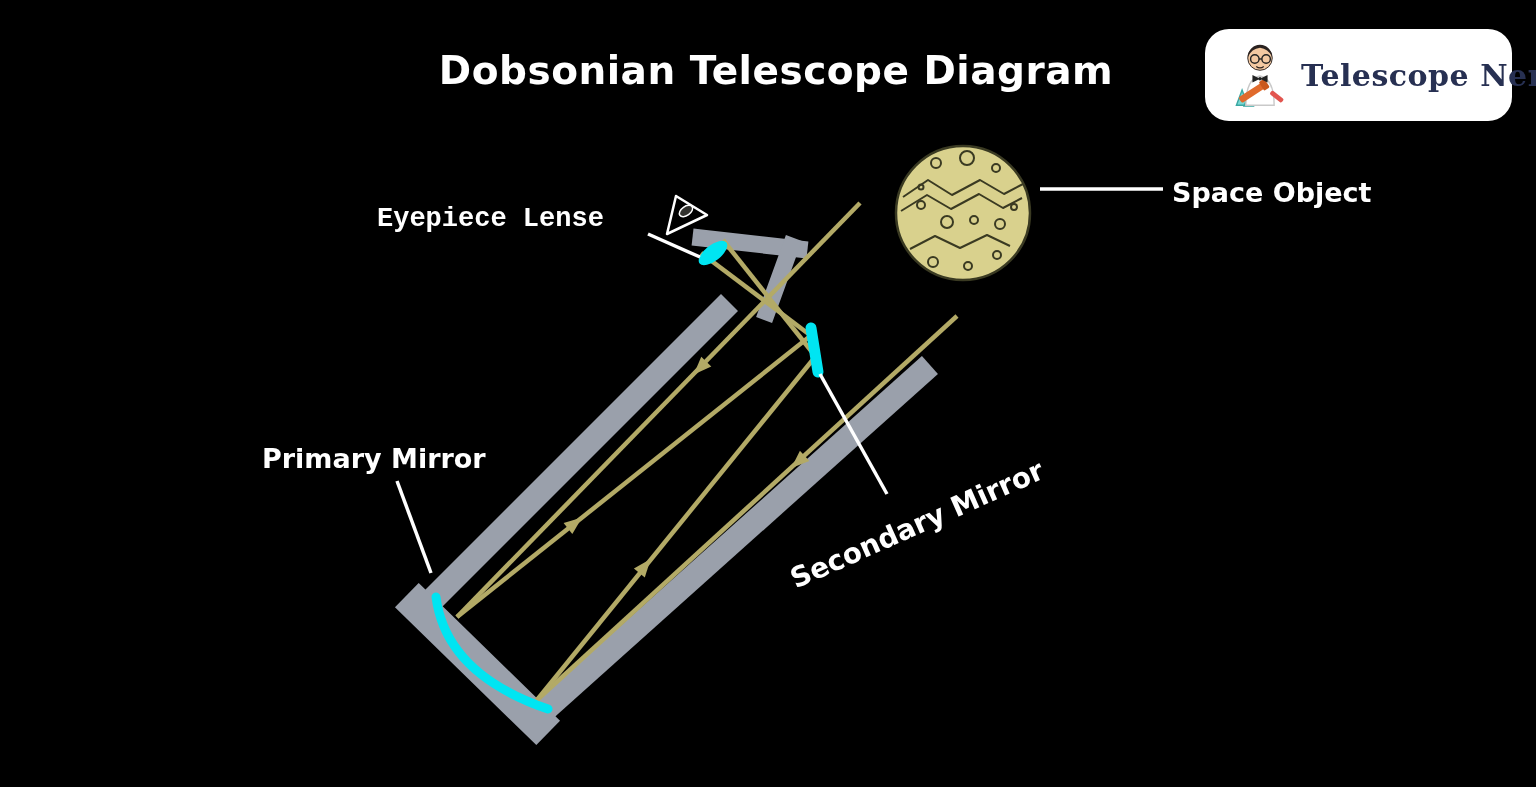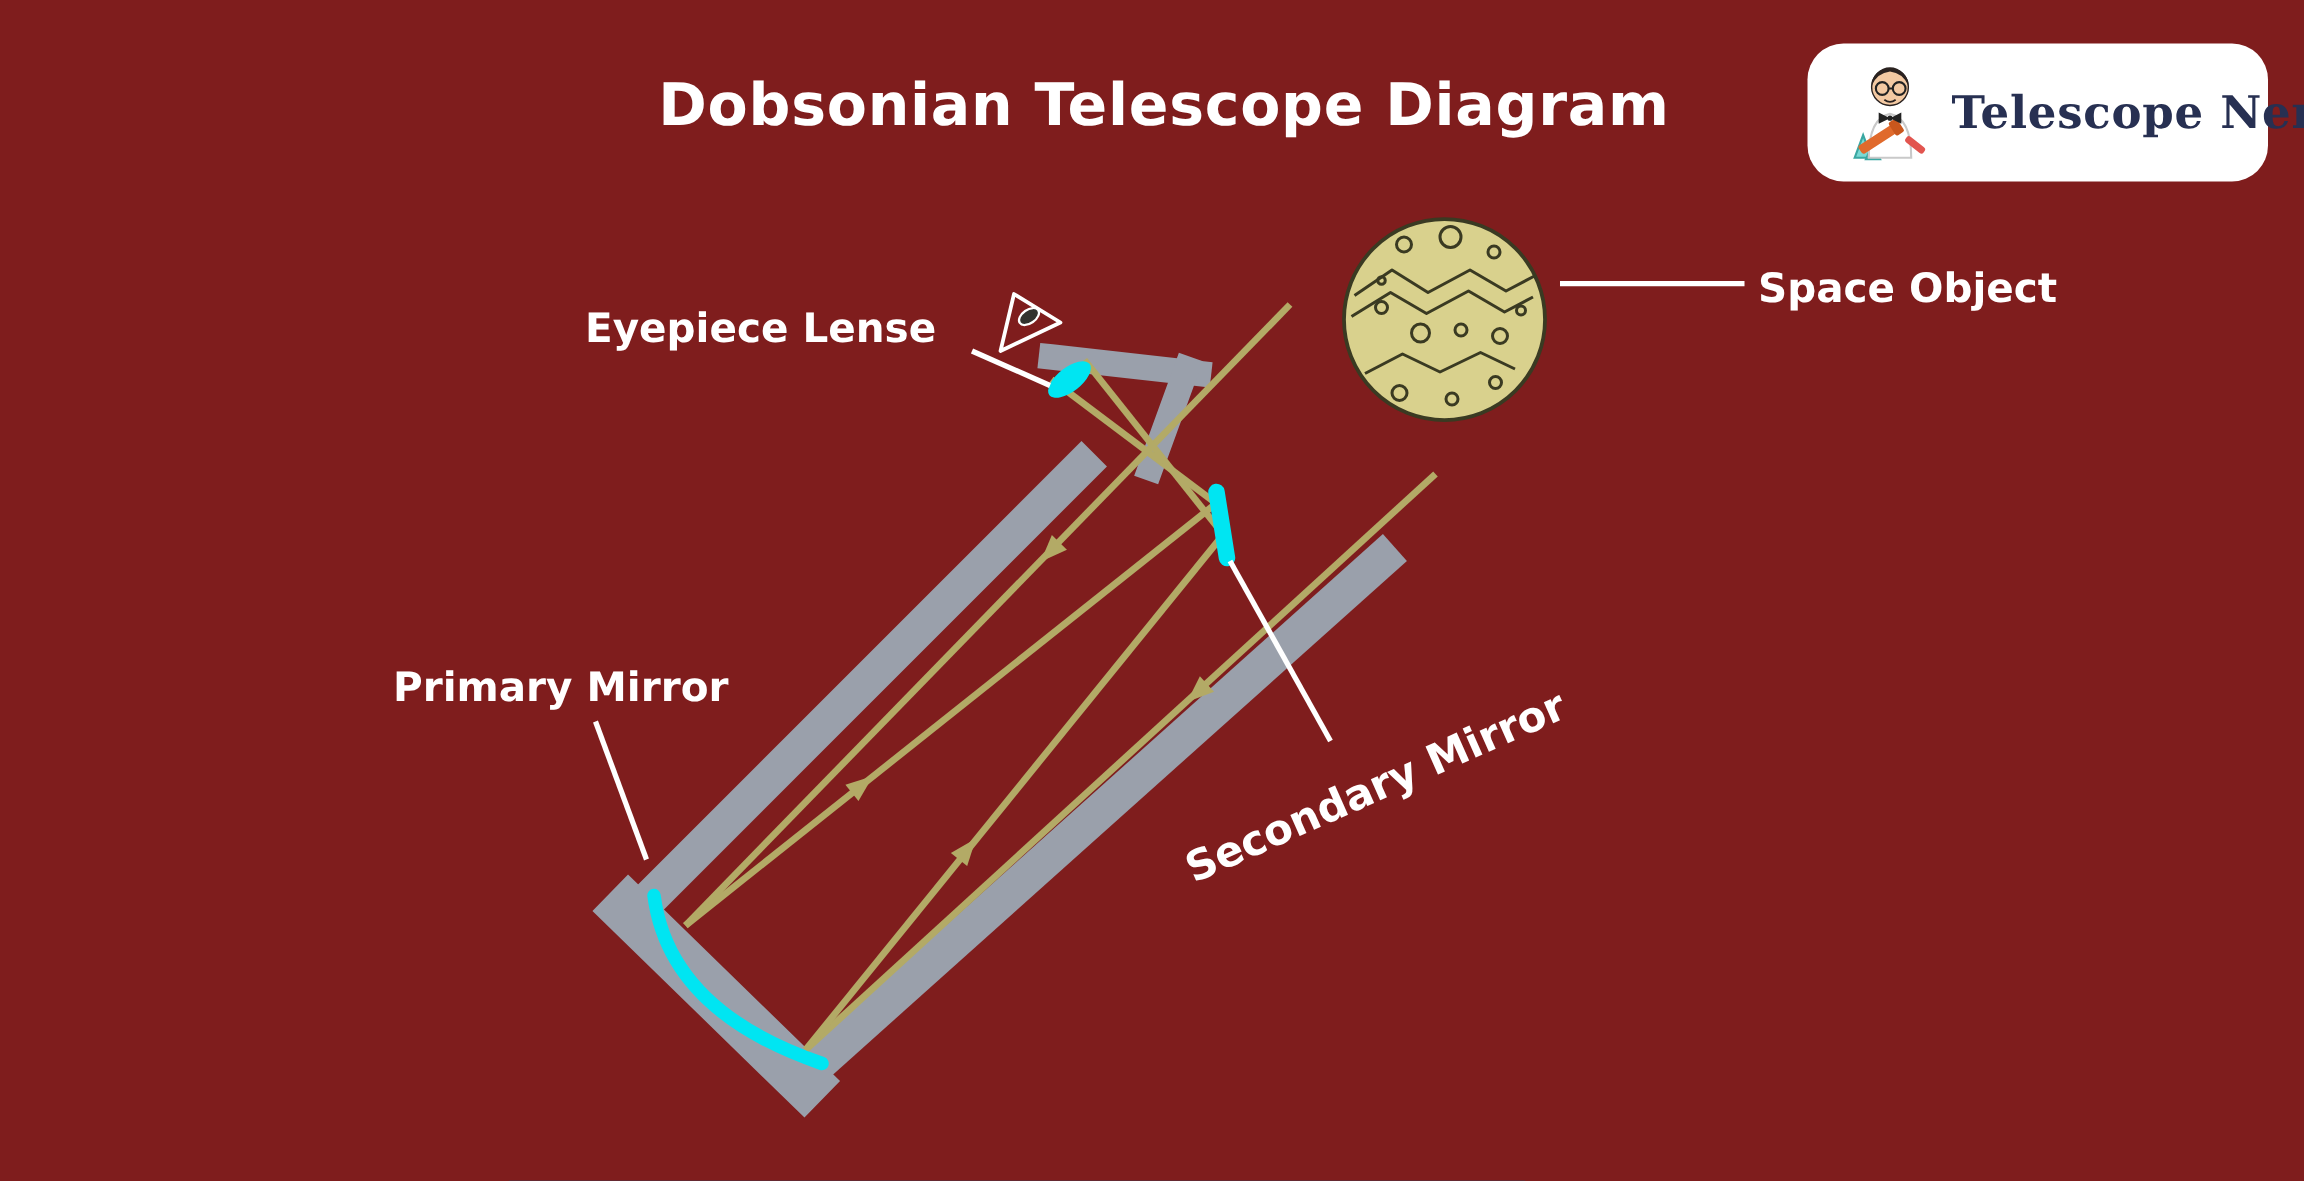--- a/index.html
+++ b/index.html
@@ -5,21 +5,21 @@
   html, body { margin: 0; padding: 0; }
   body {
     width: 1536px; height: 787px;
     font-family: "DejaVu Sans", sans-serif;
     background: #3a4157;
     overflow: hidden;
   }
   .page {
     position: relative;
     width: 1536px; height: 787px;
-    background: #7f1d1d;
+    background: #000000;
   }
   svg.diagram {
     position: absolute; left: 0; top: 0;
     width: 1536px; height: 787px;
   }
   .title {
     position: absolute;
     left: 8px; top: 48px; width: 1536px;
     text-align: center;
     color: #ffffff;
@@ -27,21 +27,21 @@
     font-weight: bold;
     letter-spacing: 0.5px;
   }
   .lbl {
     position: absolute;
     color: #ffffff;
     font-weight: bold;
     font-size: 27px;
     white-space: nowrap;
   }
-  .lbl-eyepiece  { left: 390px; top: 204px; }
+  .lbl-eyepiece  { left: 377px; top: 204px; font-family: Liberation Mono, monospace; }
   .lbl-space     { left: 1172px; top: 177px; }
   .lbl-primary   { left: 262px; top: 443px; }
   .lbl-secondary {
     left: 767px; top: 508px; width: 300px;
     text-align: center;
     font-size: 28px;
     transform: rotate(-24deg);
   }
   .logo {
     position: absolute;

